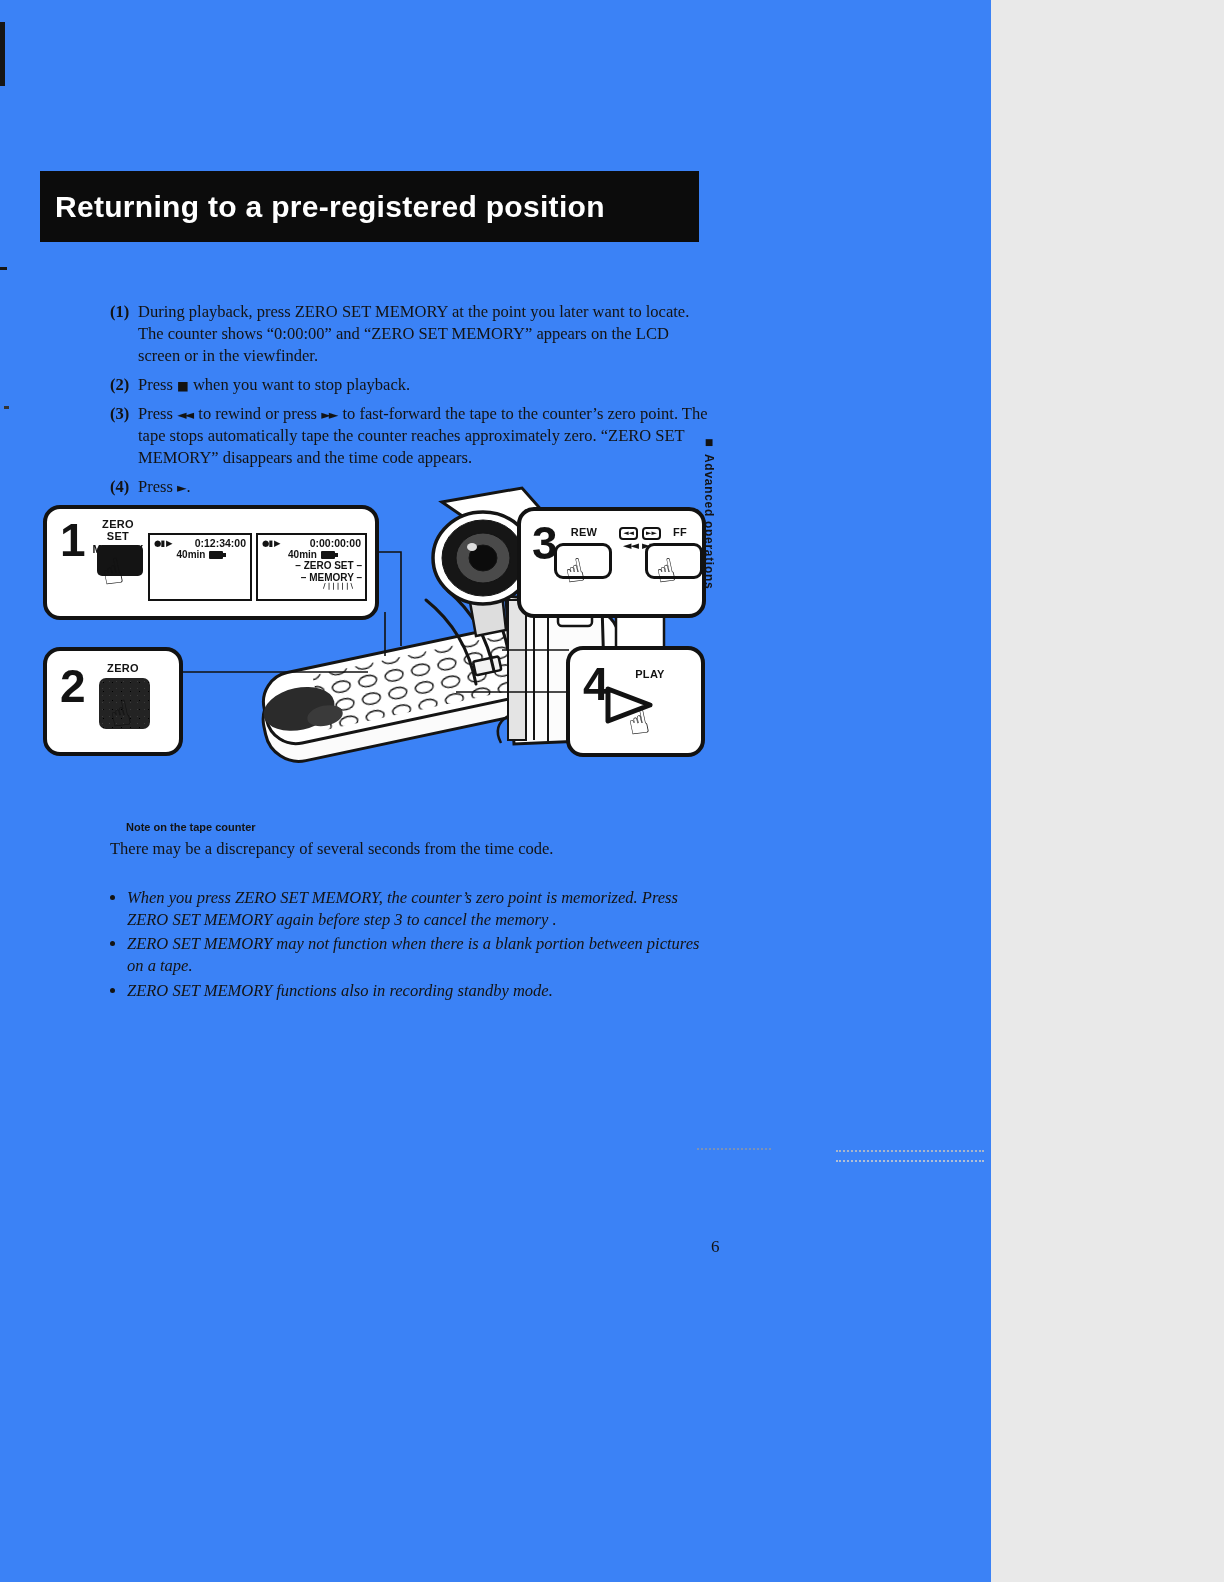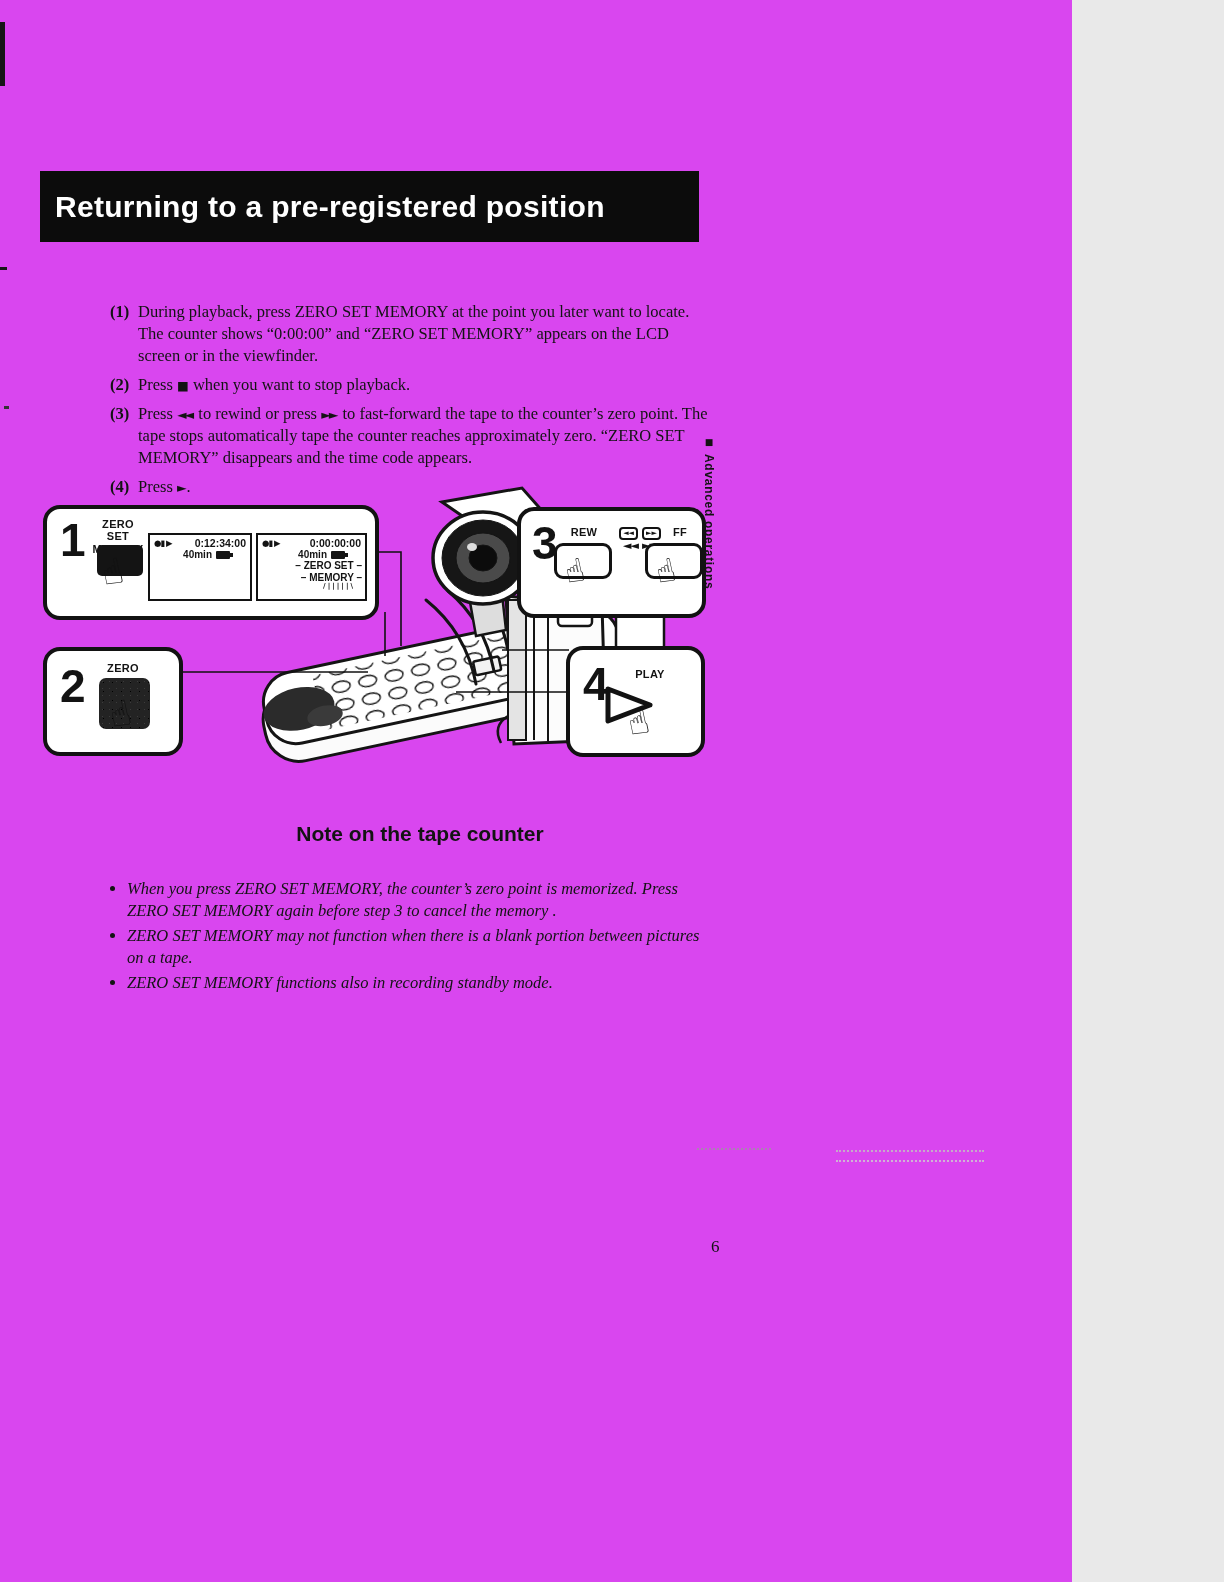--- a/index.html
+++ b/index.html
@@ -1,36 +1,36 @@
 <!DOCTYPE html>
 <html><head>
 <meta charset="utf-8">
 <style>
   html,body{margin:0;padding:0;background:#e9e9e9;}
-  .page{position:relative;width:1072px;height:1582px;background:#d946ef;overflow:hidden;
+  .page{position:relative;width:991px;height:1582px;background:#3b82f6;overflow:hidden;
         font-family:"Liberation Serif",serif;color:#131313;}
   .abs{position:absolute;}
 
   
   .title-bar{left:40px;top:171px;width:659px;height:71px;background:#0c0c0c;color:#ffffff;
              display:flex;align-items:center;z-index:2;}
   .title-bar h1{margin:0 0 0 15px;font-family:"Liberation Sans",sans-serif;font-weight:700;
                 font-size:30px;letter-spacing:.3px;}
 
   
   .intro{left:110px;top:256px;width:588px;font-size:16.5px;line-height:1.34;}
   .steps{left:110px;top:301px;width:600px;font-size:16.5px;line-height:1.33;}
   .step{display:flex;margin-bottom:7px;}
   .step .num{font-weight:700;min-width:28px;flex:none;}
   .sym{font-family:"DejaVu Sans",sans-serif;font-size:12.5px;}
   .sym.dbl{letter-spacing:-2px;margin-right:2px;}
 
   
   .notes{left:110px;top:820px;width:604px;font-size:16.5px;line-height:1.33;}
-  .note-h{font-family:"Liberation Sans",sans-serif;font-weight:700;font-size:21px;margin:0 0 3px 16px;text-align:center;}
+  .note-h{font-family:"Liberation Sans",sans-serif;font-weight:700;font-size:11px;margin:0 0 3px 16px;}
   .note-gap{height:24px;}
   ul.bullets{margin:3px 0 0 0;padding-left:17px;}
   ul.bullets li{margin-bottom:3px;font-style:italic;}
 
   
   .dbox{position:absolute;border:4px solid #121212;border-radius:17px;background:#ffffff;z-index:2;}
   .bignum{position:absolute;font-family:"Liberation Sans",sans-serif;font-weight:700;
           font-size:46px;line-height:1;}
   .blabel{position:absolute;font-family:"Liberation Sans",sans-serif;font-weight:700;
           font-size:11px;letter-spacing:.3px;text-align:center;line-height:1.12;}
@@ -41,21 +41,21 @@
   .btn-speck{background:#232323;border-radius:7px;
      background-image:radial-gradient(#3c3c3c 12%,transparent 13%),radial-gradient(#000 14%,transparent 15%);
      background-size:7px 7px,9px 9px;}
   .btn-outline{background:#fff;border:3px solid #121212;border-radius:9px;}
 
   .mini{position:absolute;border:2.5px solid #121212;background:#fff;
         font-family:"Liberation Sans",sans-serif;font-weight:700;}
   .mrow{display:flex;justify-content:space-between;align-items:center;padding:2px 4px 0 4px;}
   .mind{font-family:"DejaVu Sans",sans-serif;font-size:8.5px;letter-spacing:-1px;}
   .mtc{font-size:10.5px;}
-  .mright{text-align:right;padding:0 20px;font-size:10px;}
+  .mright{text-align:center;padding:0 20px;font-size:10px;}
   .batt{display:inline-block;width:14px;height:8px;background:#141414;border-radius:1px;
         position:relative;margin-left:4px;vertical-align:middle;}
   .batt::after{content:"";position:absolute;right:-3px;top:2px;width:3px;height:4px;background:#141414;}
   .mflash{text-align:right;padding:0 3px;font-size:10px;line-height:1.2;}
   .mflash .fl::before{content:"– ";} .mflash .fl::after{content:" –";}
   .rays{text-align:right;padding:0 10px 0 0;font-size:7px;letter-spacing:2px;
         font-family:"DejaVu Sans",sans-serif;line-height:.8;}
 
   .chip{display:inline-block;border:2px solid #121212;border-radius:4px;font-size:7px;
         line-height:9px;padding:0 2px;font-family:"DejaVu Sans",sans-serif;font-weight:700;}
@@ -224,20 +224,21 @@
     <div class="hand" style="left:58px;top:55px;">☝</div>
   </div>
 
   <div class="abs side-tab">
     <span class="cass">■</span>
     <span class="vlabel">Advanced operations</span>
   </div>
 
   <div class="abs notes">
     <div class="note-h">Note on the tape counter</div>
+    <div>There may be a discrepancy of several seconds from the time code.</div>
     <div class="note-gap"></div>
     <ul class="bullets">
       <li>When you press ZERO SET MEMORY, the counter’s zero point is memorized.  Press ZERO SET MEMORY again before step 3 to cancel the memory .</li>
       <li>ZERO SET MEMORY may not function when there is a blank portion between pictures on a tape.</li>
       <li>ZERO SET MEMORY functions also in recording standby mode.</li>
     </ul>
   </div>
 
   <div class="abs pageno">6</div>
 

